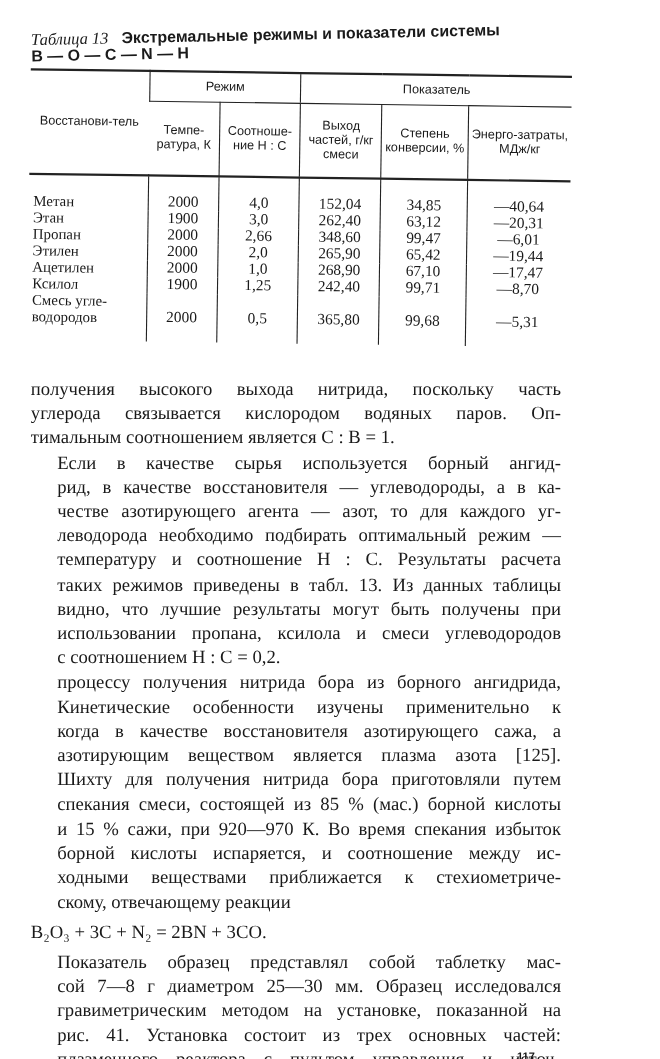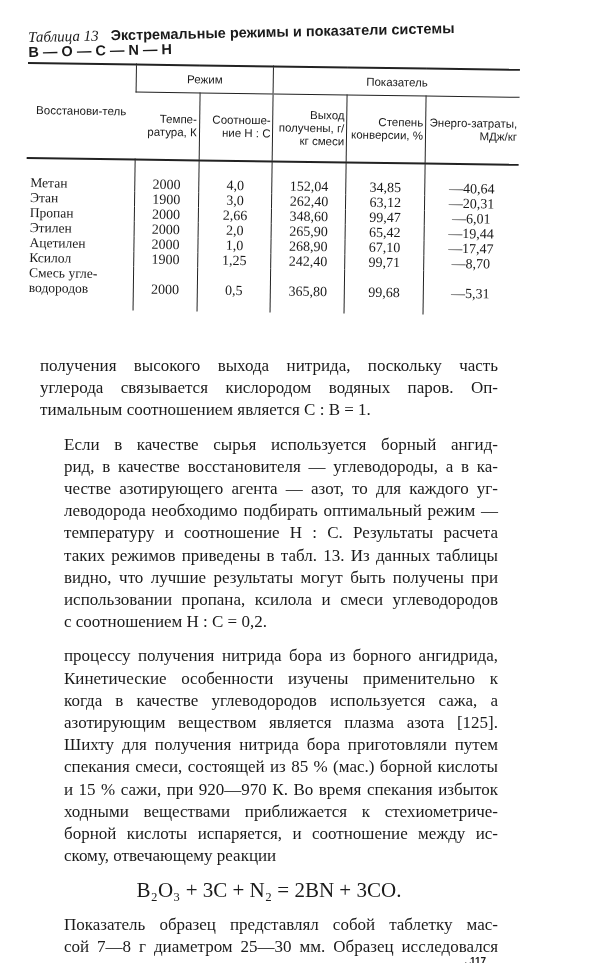--- a/index.html
+++ b/index.html
@@ -21,37 +21,37 @@
   table { border-collapse: collapse; width: 100%; font-size: 13px; }
   .hdr th {
     font-family: "Liberation Sans", "DejaVu Sans", sans-serif;
     font-weight: normal; font-size: 11.5px; line-height: 13px;
     vertical-align: middle; text-align: center; padding: 2px 2px;
   }
   thead { border-top: 2px solid #222; border-bottom: 2px solid #222; }
   th.group { border-bottom: 1.5px solid #222; height: 22px; }
   th, td { border-left: 1.5px solid #222; }
   th:first-child, td:first-child { border-left: none; }
-  tr.sub th { height: 62px; text-align: right; }
+  tr.sub th { height: 62px; }
   td { padding: 0 4px; line-height: 15px; vertical-align: top; font-size: 14px; }
   td.name { text-align: left; font-size: 13.5px; }
   td.num { text-align: center; }
   tbody tr:first-child td { padding-top: 16px; }
   tbody tr:last-child td { padding-bottom: 14px; }
   .row-last td.num { vertical-align: bottom; }
 
   .body-text {
     position: absolute; left: 28px; top: 343px; width: 482px;
     font-size: 17px; line-height: 22.2px; text-align: justify;
   }
-  .body-text p { margin: 12px; }
+  .body-text p { margin: 0; }
   .body-text p.indent { text-indent: 24px; }
   .body-text .line { display: block; text-align-last: justify; }
   .body-text .line.last { text-align-last: left; }
-  .equation { text-align: center; margin: 6px 0 4px 0; font-size: 21px; }
+  .equation { text-align: left; margin: 6px 0 4px 0; font-size: 17px; }
 
   .page-number {
     position: absolute; left: 470px; top: 910px;
     font-family: "Liberation Sans", sans-serif; font-weight: bold; font-size: 10px; margin-top: 46px;
   }
 </style>
 </head>
 <body>
 
 <div class="page">
@@ -66,21 +66,21 @@
     <table>
       <thead>
         <tr class="hdr">
           <th rowspan="2" style="width:22%">Восстанови-тель</th>
           <th colspan="2" class="group">Режим</th>
           <th colspan="3" class="group">Показатель</th>
         </tr>
         <tr class="hdr sub">
           <th style="width:13%">Темпе-ратура, К</th>
           <th style="width:15%">Соотноше-ние H : C</th>
-          <th style="width:15%">Выход получены, г/кг смеси</th>
+          <th style="width:15%">Выход частей, г/кг смеси</th>
           <th style="width:16%">Степень конверсии, %</th>
           <th style="width:19%">Энерго-затраты, МДж/кг</th>
         </tr>
       </thead>
       <tbody>
         <tr>
           <td class="name">Метан</td>
           <td class="num">2000</td>
           <td class="num">4,0</td>
           <td class="num">152,04</td>
@@ -152,27 +152,27 @@
       <span class="line">леводорода необходимо подбирать оптимальный режим —</span>
       <span class="line">температуру и соотношение H : C. Результаты расчета</span>
       <span class="line">таких режимов приведены в табл. 13. Из данных таблицы</span>
       <span class="line">видно, что лучшие результаты могут быть получены при</span>
       <span class="line">использовании пропана, ксилола и смеси углеводородов</span>
       <span class="line last">с соотношением H : C = 0,2.</span>
     </p>
     <p class="indent">
       <span class="line">процессу получения нитрида бора из борного ангидрида,</span>
       <span class="line">Кинетические особенности изучены применительно к</span>
-      <span class="line">когда в качестве углеводородов используется сажа, а</span>
+      <span class="line">когда в качестве восстановителя азотирующего сажа, а</span>
       <span class="line">азотирующим веществом является плазма азота [125].</span>
       <span class="line">Шихту для получения нитрида бора приготовляли путем</span>
       <span class="line">спекания смеси, состоящей из 85 % (мас.) борной кислоты</span>
       <span class="line">и 15 % сажи, при 920—970 К. Во время спекания избыток</span>
+      <span class="line">борной кислоты испаряется, и соотношение между ис-</span>
       <span class="line">ходными веществами приближается к стехиометриче-</span>
-      <span class="line">борной кислоты испаряется, и соотношение между ис-</span>
       <span class="line last">скому, отвечающему реакции</span>
     </p>
     <div class="equation">B₂O₃ + 3C + N₂ = 2BN + 3CO.</div>
     <p class="indent">
       <span class="line">Показатель образец представлял собой таблетку мас-</span>
       <span class="line">сой 7—8 г диаметром 25—30 мм. Образец исследовался</span>
       <span class="line">гравиметрическим методом на установке, показанной на</span>
       <span class="line">рис. 41. Установка состоит из трех основных частей:</span>
       <span class="line">плазменного реактора с пультом управления и источ-</span>
     </p>

